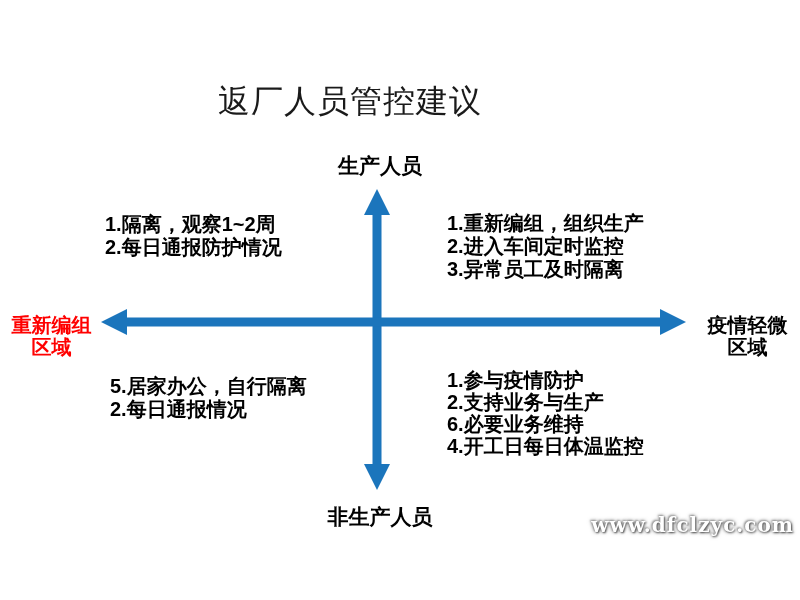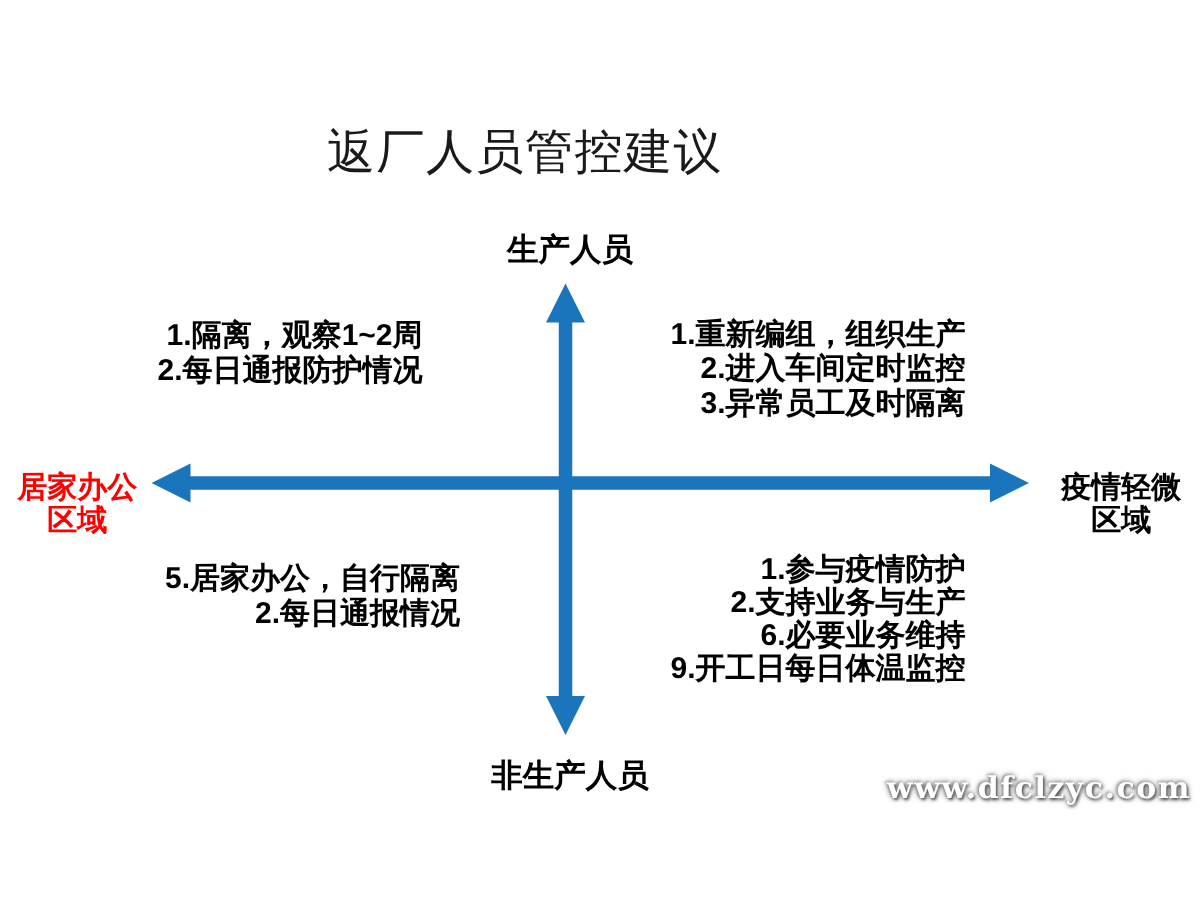--- a/index.html
+++ b/index.html
@@ -46,21 +46,21 @@
   }
   .side-label-left  { left: 4px;   top: 314px; width: 95px; color: var(--severe-color, #ff0000); }
   .side-label-right { left: 700px; top: 314px; width: 95px; color: #000000; }
   .quadrant-list {
     position: absolute;
     font-size: 20px;
     font-weight: 700;
     color: #000000;
     white-space: nowrap;
   }
-  .quadrant-list .line { line-height: 23px; text-align: right; }
+  .quadrant-list .line { line-height: 23px; }
   .q-top-left     { left: 105px; top: 213px; }
   .q-top-right    { left: 447px; top: 212px; }
   .q-bottom-left  { left: 110px; top: 375px; }
   .q-bottom-right { left: 447px; top: 369px; line-height: 22px; }
   .q-bottom-right .line { line-height: 22px; }
   .arrows-svg {
     position: absolute;
     left: 0;
     top: 0;
     pointer-events: none;
@@ -92,21 +92,21 @@
     <polygon class="arrow-head" points="377,490 364,464 390,464"></polygon>
     <line class="arrow-shaft" x1="124" y1="322" x2="662" y2="322"></line>
     <polygon class="arrow-head" points="101,322 127,309 127,335"></polygon>
     <polygon class="arrow-head" points="686,322 660,309 660,335"></polygon>
   </svg>
 
   <div class="axis-label axis-label-top">生产人员</div>
   <div class="axis-label axis-label-bottom">非生产人员</div>
 
   <div class="side-label side-label-left">
-    <div class="line">居家办公</div>
+    <div class="line">重新编组</div>
     <div class="line">区域</div>
   </div>
 
   <div class="side-label side-label-right">
     <div class="line">疫情轻微</div>
     <div class="line">区域</div>
   </div>
 
   <div class="quadrant-list q-top-left">
     <div class="line">1.隔离，观察1~2周</div>
@@ -121,18 +121,18 @@
 
   <div class="quadrant-list q-bottom-left">
     <div class="line">5.居家办公，自行隔离</div>
     <div class="line">2.每日通报情况</div>
   </div>
 
   <div class="quadrant-list q-bottom-right">
     <div class="line">1.参与疫情防护</div>
     <div class="line">2.支持业务与生产</div>
     <div class="line">6.必要业务维持</div>
-    <div class="line">9.开工日每日体温监控</div>
+    <div class="line">4.开工日每日体温监控</div>
   </div>
 
   <div class="watermark">www.dfclzyc.com</div>
 
 </div>
 
 </body></html>

